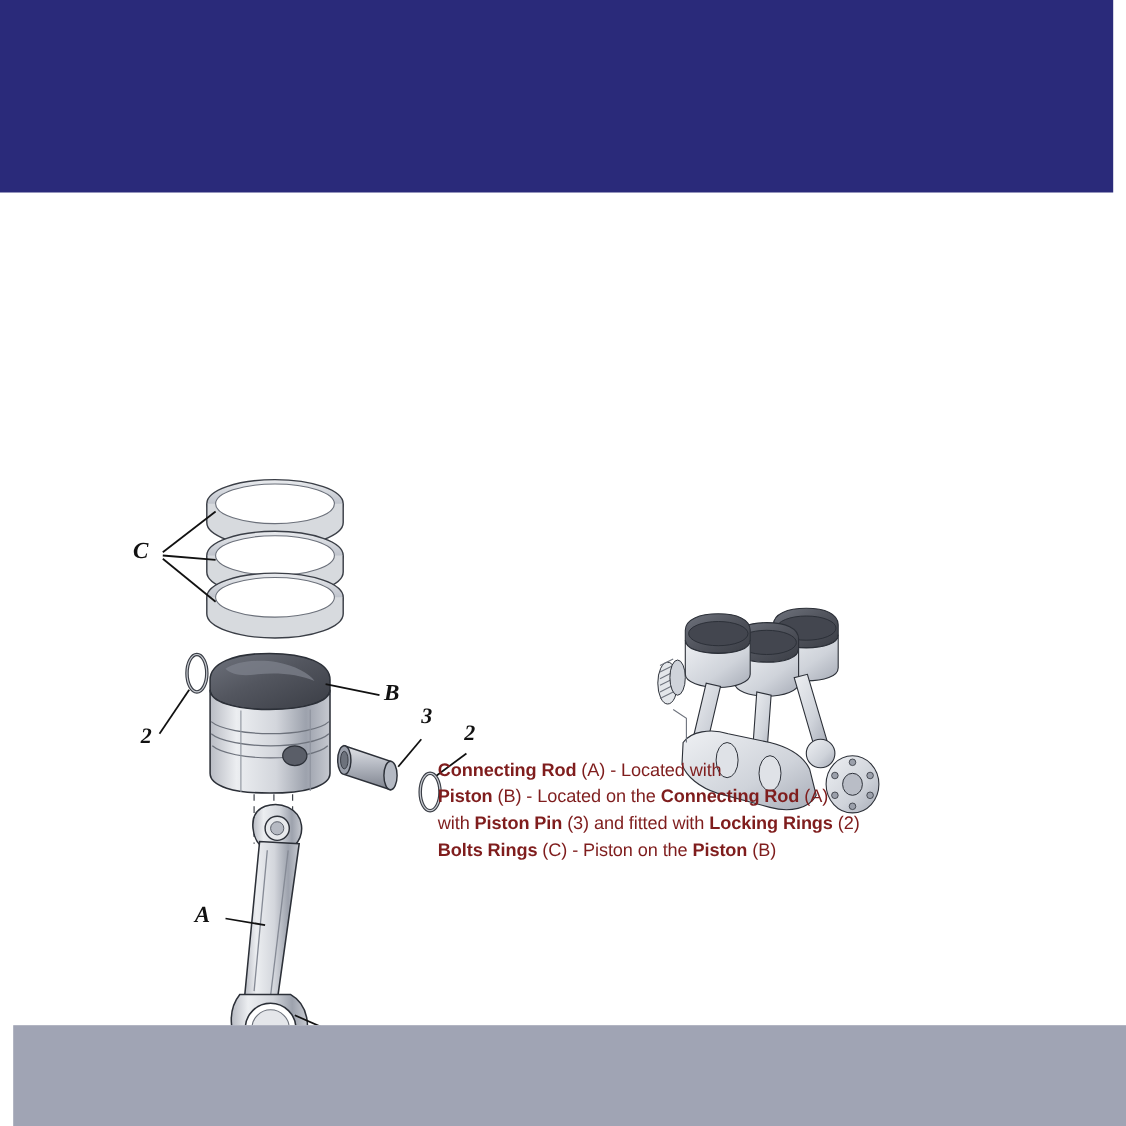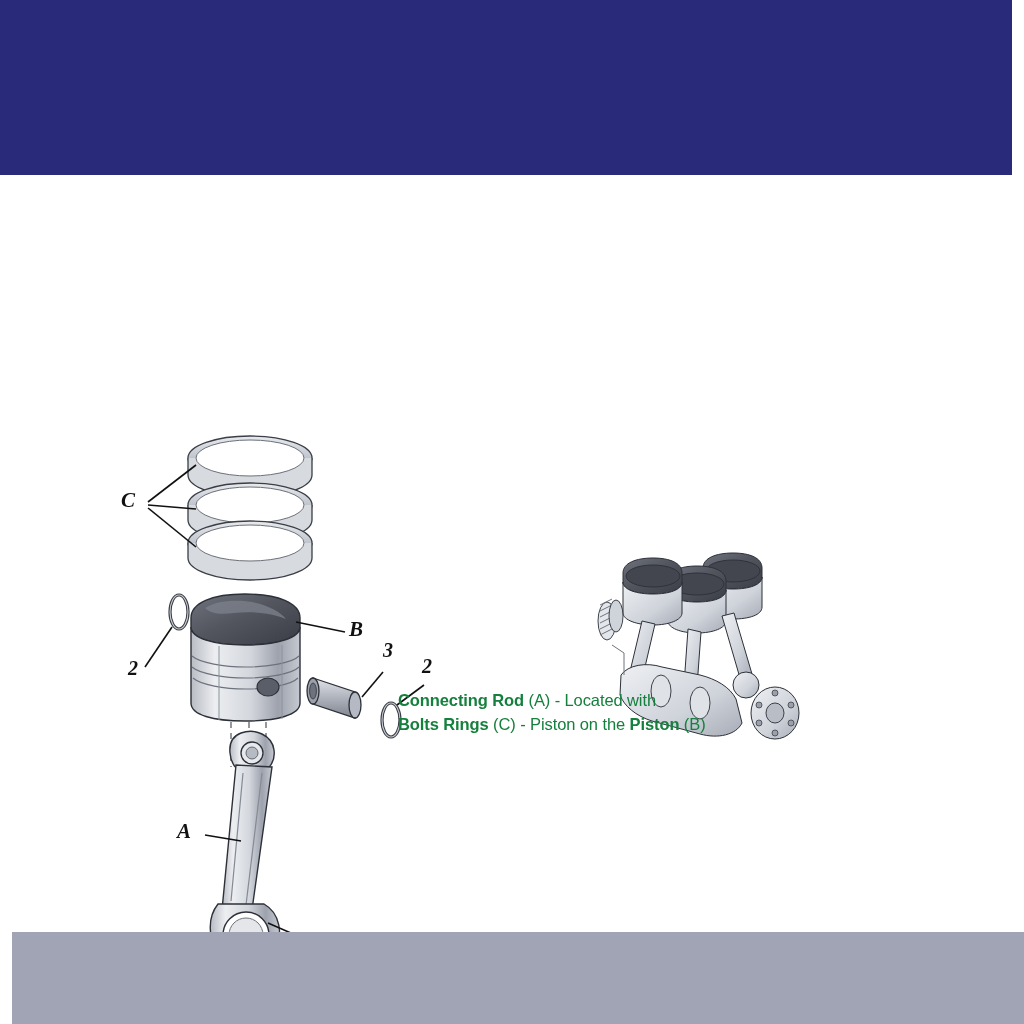--- a/index.html
+++ b/index.html
@@ -43,21 +43,21 @@
     width: 1024px;
     height: 757px;
   }
   .caption-block {
     position: absolute;
     left: 398px;
     top: 688px;
     width: 480px;
     font-size: 16.5px;
     line-height: 24.3px;
-    color: #15803d;
+    color: #7f1d1d;
     letter-spacing: -0.1px;
   }
   .caption-block .line { white-space: nowrap; }
   .caption-block b { font-weight: bold; }
   svg { display: block; }
   .lbl {
     font-family: "Liberation Serif", serif;
     font-style: italic;
     font-weight: bold;
     font-size: 21px;
@@ -268,18 +268,20 @@
       <text class="lbl" x="356" y="461" text-anchor="middle">B</text>
       <text class="lbl-num" x="388" y="482" text-anchor="middle">3</text>
       <text class="lbl-num" x="427" y="498" text-anchor="middle">2</text>
       <text class="lbl" x="184" y="663" text-anchor="middle">A</text>
       <text class="lbl-num" x="168" y="833" text-anchor="middle">1</text>
     </svg>
   </div>
 
   <div class="caption-block">
       <div class="line"><b>Connecting Rod</b><span> (A) - Located with</span></div>
+      <div class="line"><b>Piston</b><span> (B) - Located on the </span><b>Connecting Rod</b><span> (A)</span></div>
+      <div class="line"><span>with </span><b>Piston Pin</b><span> (3) and fitted with </span><b>Locking Rings</b><span> (2)</span></div>
       <div class="line"><b>Bolts Rings</b><span> (C) - Piston on the </span><b>Piston</b><span> (B)</span></div>
     </div>
 
   <div class="footer-band"></div>
 
 </div>
 
 </body></html>

